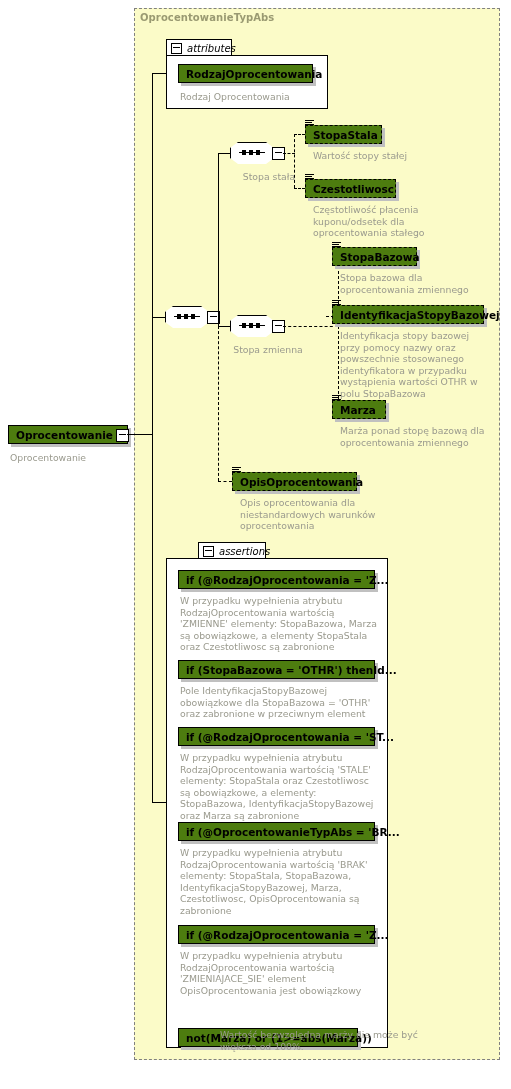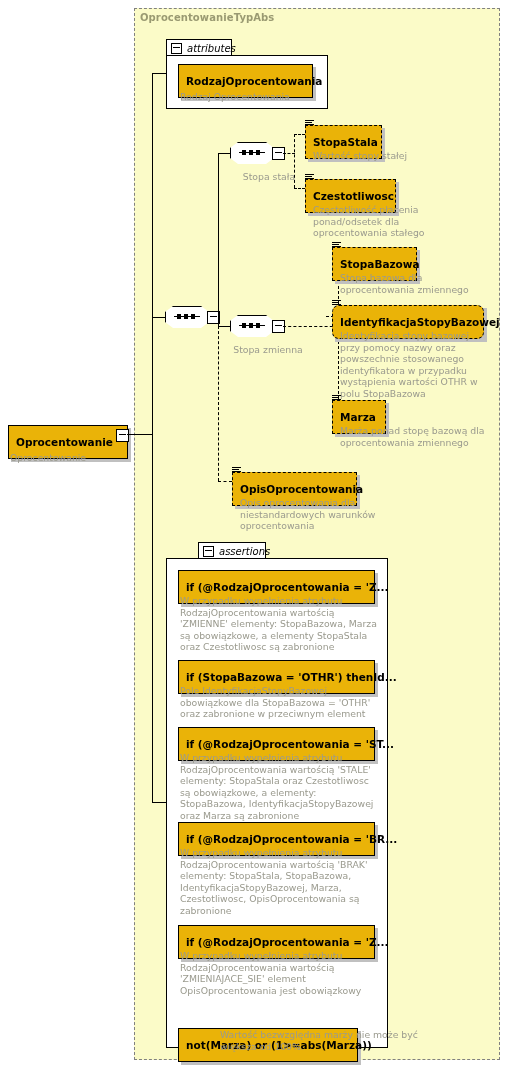--- a/index.html
+++ b/index.html
@@ -40,22 +40,22 @@
     position:relative;flex:none;
   }
   .minus-box::before{
     content:"";position:absolute;left:1px;right:1px;top:3px;
     height:1px;background:#000;
   }
 
   
   .node{
     position:absolute;box-sizing:border-box;
-    background:#eab308;border:1px solid #000;
-    height:34px;
+    background:#4d7c0f;border:1px solid #000;
+    height:19px;
     display:flex;align-items:center;
     padding:0 7px;
     font-size:10.5px;font-weight:bold;color:#000;
     white-space:nowrap;
   }
   .node.solid{border:1.5px solid #000;}
   .node.dashed{border:1px dashed #000;}
   .node-wrap{position:absolute;}
   .node-wrap>.shadow{
     position:absolute;background:#c0c0c0;left:3px;top:3px;
@@ -215,21 +215,21 @@
   <div class="shadow"></div>
   <div class="node dashed" style="width:91px;">
     <span class="elem-mark">
         <i></i>
         <i></i>
         <i></i>
       </span>
     <span>Czestotliwosc</span>
   </div>
 </div>
-<div class="anno" style="left:313px;top:204px;width:160px;">Częstotliwość płacenia ponad/odsetek dla oprocentowania stałego</div>
+<div class="anno" style="left:313px;top:204px;width:160px;">Częstotliwość płacenia kuponu/odsetek dla oprocentowania stałego</div>
 
 <div class="seq abs" style="left:230px;top:315px;">
   <div class="shadow"></div>
   <div class="shape"></div>
   <div class="bar"></div>
   <div class="dot d1"></div>
   <div class="dot d2"></div>
   <div class="dot d3"></div>
 </div>
 <div class="expander abs" style="left:272px;top:320px;"></div>
@@ -249,21 +249,21 @@
         <i></i>
         <i></i>
       </span>
     <span>StopaBazowa</span>
   </div>
 </div>
 <div class="anno" style="left:340px;top:272px;width:150px;">Stopa bazowa dla oprocentowania zmiennego</div>
 
 <div class="node-wrap" style="left:332px;top:305px;">
   <div class="shadow"></div>
-  <div class="node dashed" style="width:152px;border-radius:7px;">
+  <div class="node dashed" style="width:152px;">
     <span class="elem-mark">
         <i></i>
         <i></i>
         <i></i>
       </span>
     <span>IdentyfikacjaStopyBazowej</span>
   </div>
 </div>
 <div class="anno" style="left:340px;top:330px;width:152px;">Identyfikacja stopy bazowej przy pomocy nazwy oraz powszechnie stosowanego identyfikatora w przypadku wystąpienia wartości OTHR w polu StopaBazowa</div>
 
@@ -319,21 +319,21 @@
   <div class="shadow"></div>
   <div class="node solid" style="width:197px;">
     <span>if (@RodzajOprocentowania = 'ST...</span>
   </div>
 </div>
 <div class="anno" style="left:180px;top:752px;width:200px;">W przypadku wypełnienia atrybutu RodzajOprocentowania wartością 'STALE' elementy: StopaStala oraz Czestotliwosc są obowiązkowe, a elementy: StopaBazowa, IdentyfikacjaStopyBazowej oraz Marza są zabronione</div>
 
 <div class="node-wrap" style="left:178px;top:822px;">
   <div class="shadow"></div>
   <div class="node solid" style="width:197px;">
-    <span>if (@RodzajOprocentowania = 'BR...</span>
+    <span>if (@OprocentowanieTypAbs = 'BR...</span>
   </div>
 </div>
 <div class="anno" style="left:180px;top:847px;width:200px;">W przypadku wypełnienia atrybutu RodzajOprocentowania wartością 'BRAK' elementy: StopaStala, StopaBazowa, IdentyfikacjaStopyBazowej, Marza, Czestotliwosc, OpisOprocentowania są zabronione</div>
 
 <div class="node-wrap" style="left:178px;top:925px;">
   <div class="shadow"></div>
   <div class="node solid" style="width:197px;">
     <span>if (@RodzajOprocentowania = 'Z...</span>
   </div>
 </div>

